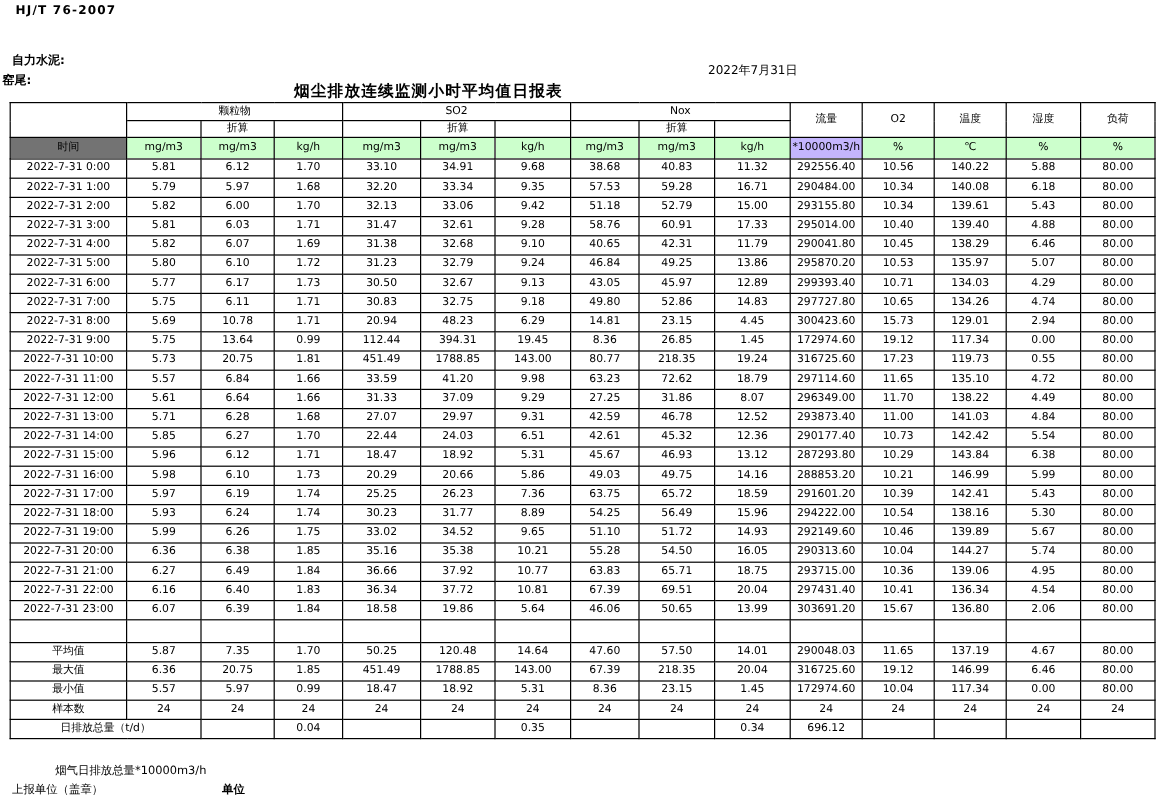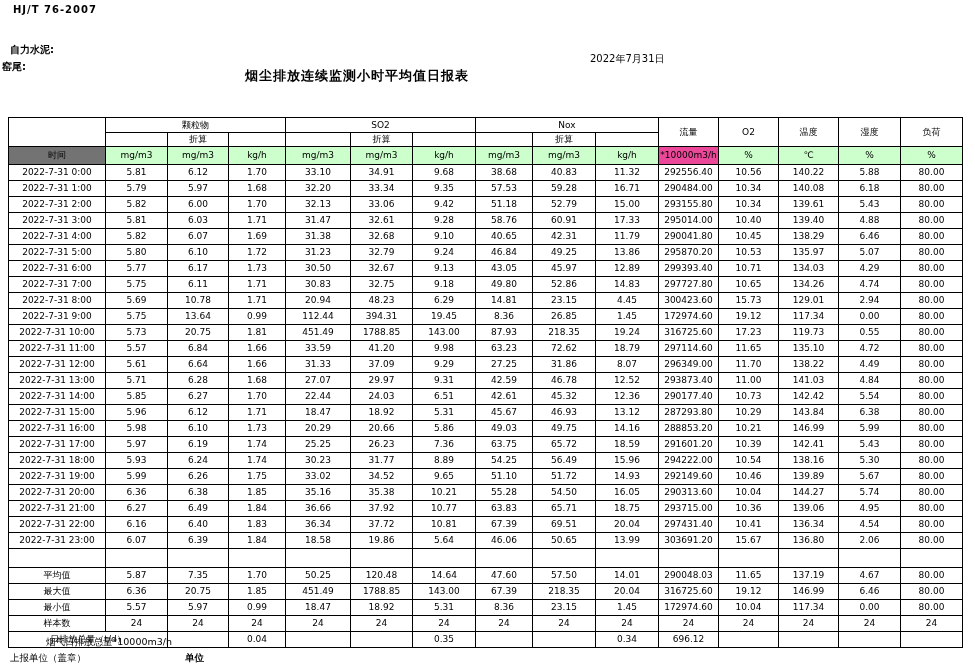--- a/index.html
+++ b/index.html
@@ -9,21 +9,21 @@
   }
   .abs{position:absolute;white-space:nowrap;}
   .doc-code{left:13px;top:4px;font-size:10px;font-weight:bold;letter-spacing:1px;}
   .title-wrap{left:0;top:21px;width:714px;text-align:center;margin-top:44px;}
   .title{font-size:13px;font-weight:bold;letter-spacing:1px;}
   .company{left:10px;top:43px;font-size:10px;font-weight:bold;}
   .site{left:2px;top:60px;font-size:10px;font-weight:bold;}
   .date{left:590px;top:52px;font-size:10px;}
 
   table.report{
-    position:absolute;left:8px;top:85px;border-collapse:collapse;table-layout:fixed;margin-top:32px;
+    position:absolute;left:8px;top:85px;border-collapse:collapse;table-layout:fixed;
   }
   table.report td{
     border:1px solid #000;font-size:9px;text-align:center;vertical-align:middle;
     padding:0;height:15px;line-height:15px;overflow:hidden;white-space:nowrap;
   }
   tr.hrow1 td{height:14px;line-height:14px;font-size:9px;}
   tr.hrow2 td{height:13px;line-height:13px;font-size:9px;}
   tr.units-row td{height:17px;line-height:17px;}
   tr.spacer-row td{height:18px;}
   td.open-left{border-left:none;}
@@ -89,21 +89,21 @@
       <td style="background: #737373;">时间</td>
       <td style="background: rgb(204, 255, 204);">mg/m3</td>
       <td style="background: rgb(204, 255, 204);">mg/m3</td>
       <td style="background: rgb(204, 255, 204);">kg/h</td>
       <td style="background: rgb(204, 255, 204);">mg/m3</td>
       <td style="background: rgb(204, 255, 204);">mg/m3</td>
       <td style="background: rgb(204, 255, 204);">kg/h</td>
       <td style="background: rgb(204, 255, 204);">mg/m3</td>
       <td style="background: rgb(204, 255, 204);">mg/m3</td>
       <td style="background: rgb(204, 255, 204);">kg/h</td>
-      <td style="background: #ec4899;">*10000m3/h</td>
+      <td style="background: #c4b5fd;">*10000m3/h</td>
       <td style="background: rgb(204, 255, 204);">%</td>
       <td style="background: rgb(204, 255, 204);">℃</td>
       <td style="background: rgb(204, 255, 204);">%</td>
       <td style="background: rgb(204, 255, 204);">%</td>
     </tr>
   </thead>
   <tbody id="table-body">
       <tr>
         <td>2022-7-31 0:00</td>
         <td>5.81</td>
@@ -275,21 +275,21 @@
         <td>80.00</td>
       </tr>
       <tr>
         <td>2022-7-31 10:00</td>
         <td>5.73</td>
         <td>20.75</td>
         <td>1.81</td>
         <td>451.49</td>
         <td>1788.85</td>
         <td>143.00</td>
-        <td>87.93</td>
+        <td>80.77</td>
         <td>218.35</td>
         <td>19.24</td>
         <td>316725.60</td>
         <td>17.23</td>
         <td>119.73</td>
         <td>0.55</td>
         <td>80.00</td>
       </tr>
       <tr>
         <td>2022-7-31 11:00</td>

